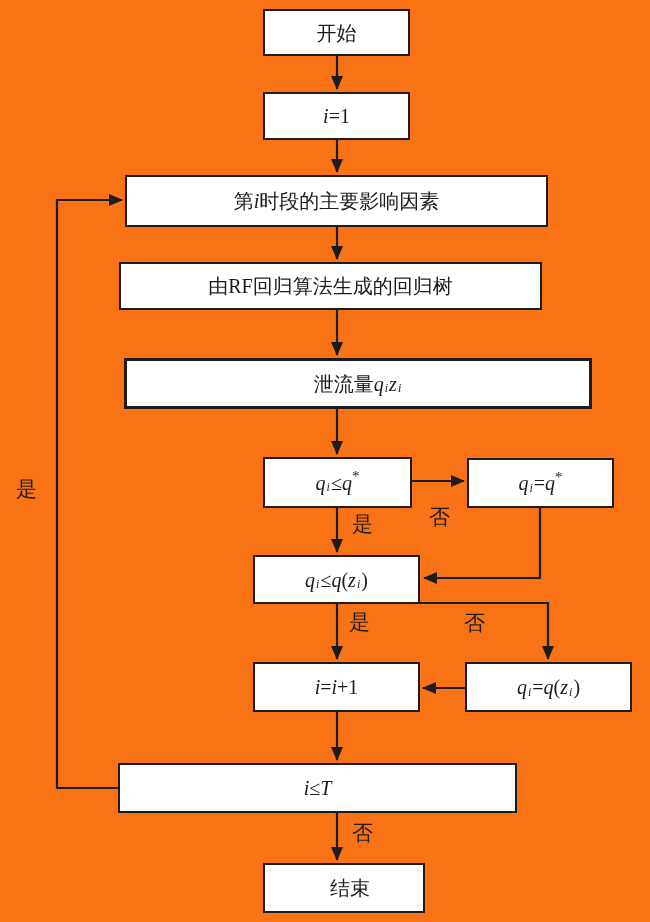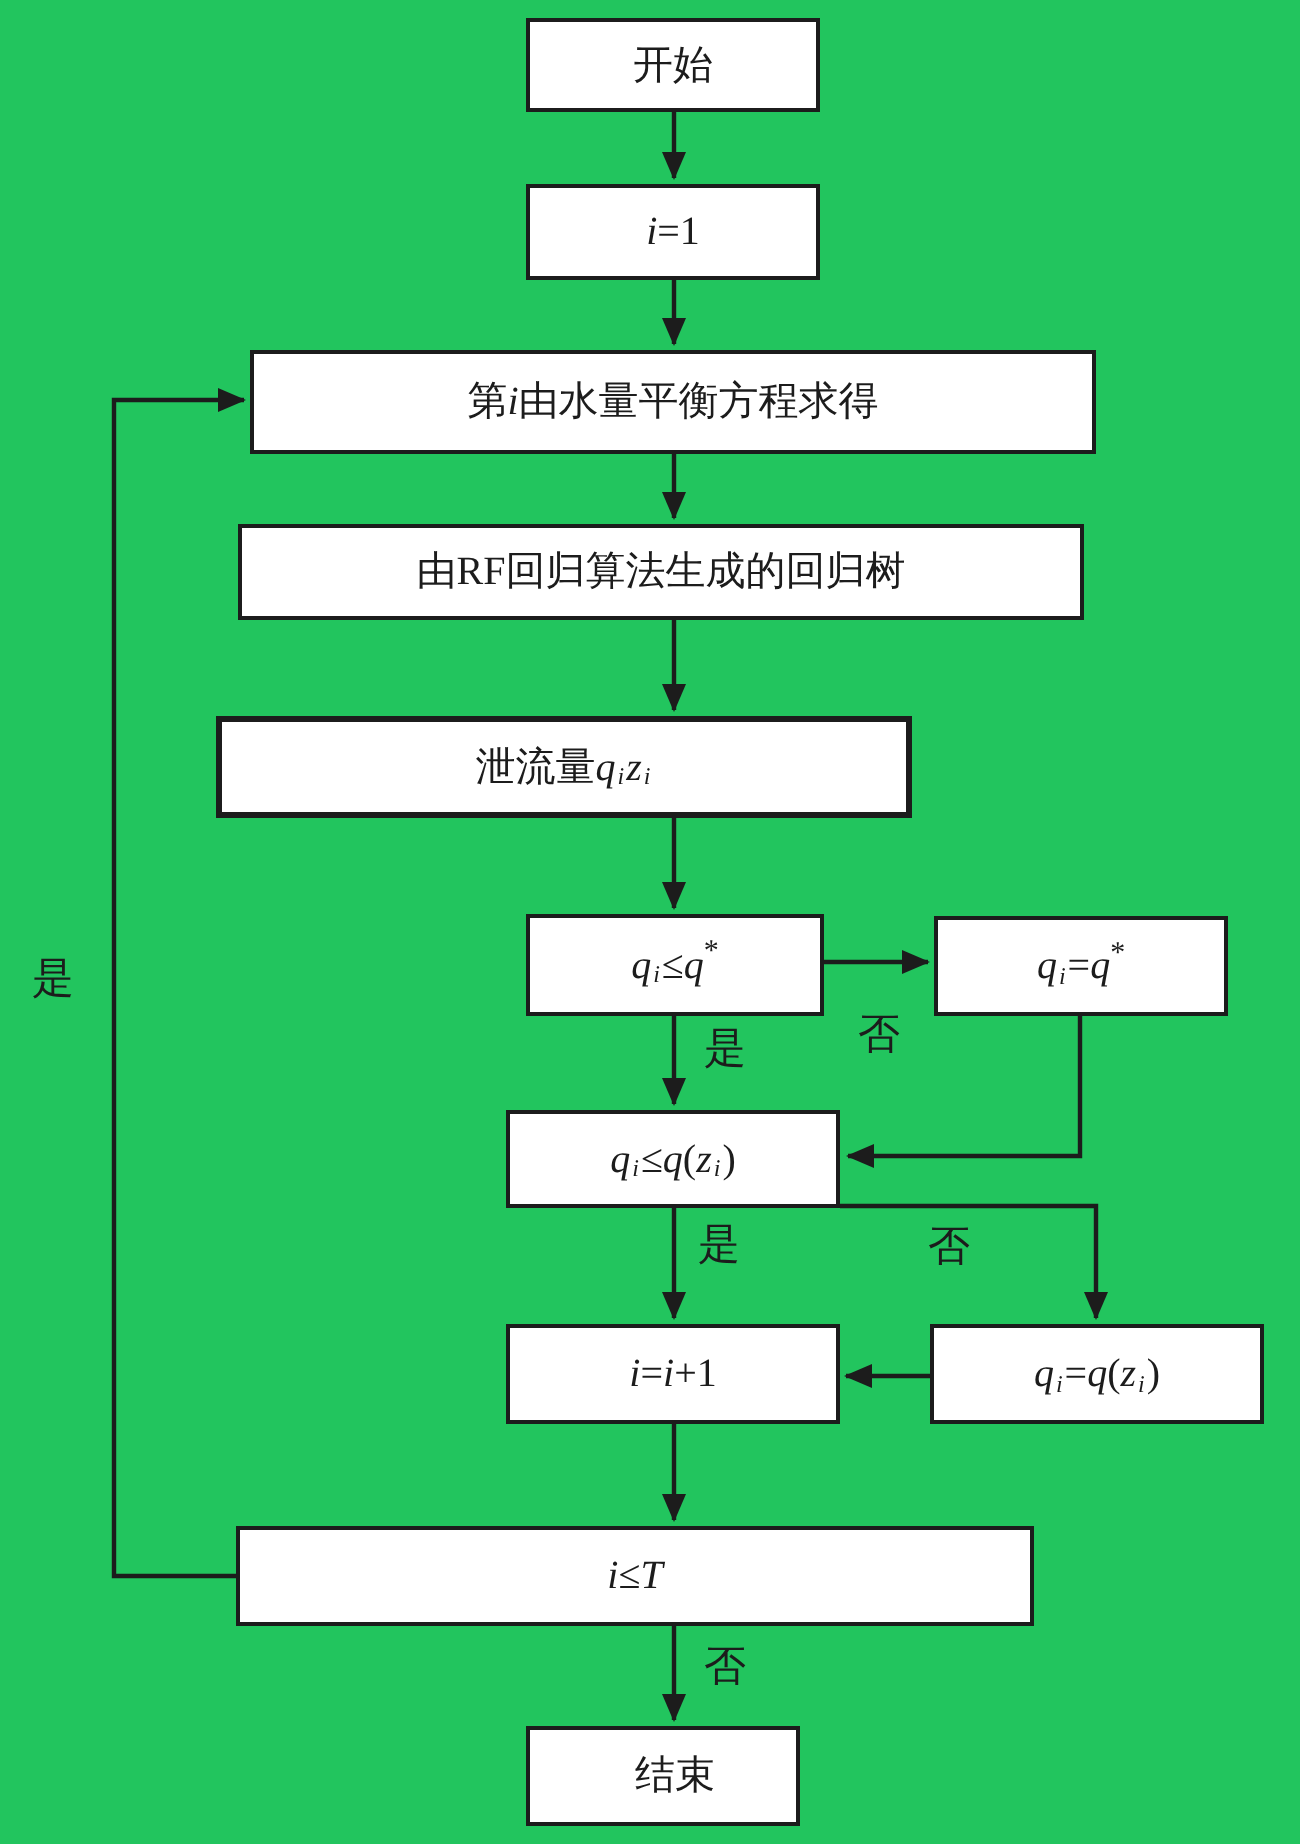--- a/index.html
+++ b/index.html
@@ -1,20 +1,20 @@
 <!DOCTYPE html>
 <html><head>
 <meta charset="utf-8">
 <style>
   html, body { margin: 0; padding: 0; background: #ffffff; }
   .canvas {
     position: relative;
     width: 650px;
     height: 922px;
-    background: #22c55e;
+    background: #f97316;
     font-family: "Liberation Serif", "DejaVu Serif", serif;
     color: #1c1c1c;
     overflow: hidden;
   }
   svg.connectors {
     position: absolute;
     left: 0; top: 0;
     width: 650px; height: 922px;
   }
   svg.connectors path.edge {
@@ -87,28 +87,28 @@
     </div>
 
   <div class="node" style="left:263px; top:92px;  width:147px; height:48px;">
       <span class="seg-i">i</span>
       <span class="seg-n">=1</span>
     </div>
 
   <div class="node" style="left:125px; top:175px; width:423px; height:52px;">
       <span class="seg-n">第</span>
       <span class="seg-i">i</span>
-      <span class="seg-n">由水量平衡方程求得</span>
+      <span class="seg-n">时段的主要影响因素</span>
     </div>
 
   <div class="node" style="left:119px; top:262px; width:423px; height:48px;">
       <span class="seg-n">由RF回归算法生成的回归树</span>
     </div>
 
-  <div class="node thick" style="left:108px; top:358px; width:348px; height:51px;">
+  <div class="node thick" style="left:124px; top:358px; width:468px; height:51px;">
       <span class="seg-n">泄流量</span>
       <span class="seg-i">q</span>
       <span class="seg-sub">i</span>
       <span class="seg-i">z</span>
       <span class="seg-sub">i</span>
     </div>
 
   <div class="node" style="left:263px; top:457px; width:149px; height:51px;">
       <span class="seg-i">q</span>
       <span class="seg-sub">i</span>
@@ -153,21 +153,21 @@
       <span class="seg-sub">i</span>
       <span class="seg-n">)</span>
     </div>
 
   <div class="node" style="left:118px; top:763px; width:399px; height:50px;">
       <span class="seg-i">i</span>
       <span class="seg-n"> ≤ </span>
       <span class="seg-i">T</span>
     </div>
 
-  <div class="node" style="left:263px; top:863px; width:137px; height:50px;padding-left:12px;">
+  <div class="node" style="left:263px; top:863px; width:162px; height:50px;padding-left:12px;">
       <span class="seg-n">结束</span>
     </div>
 
   <div class="edge-label" style="left:352px; top:514px;">是</div>
 
   <div class="edge-label" style="left:429px; top:507px;">否</div>
 
   <div class="edge-label" style="left:349px; top:612px;">是</div>
 
   <div class="edge-label" style="left:464px; top:613px;">否</div>

